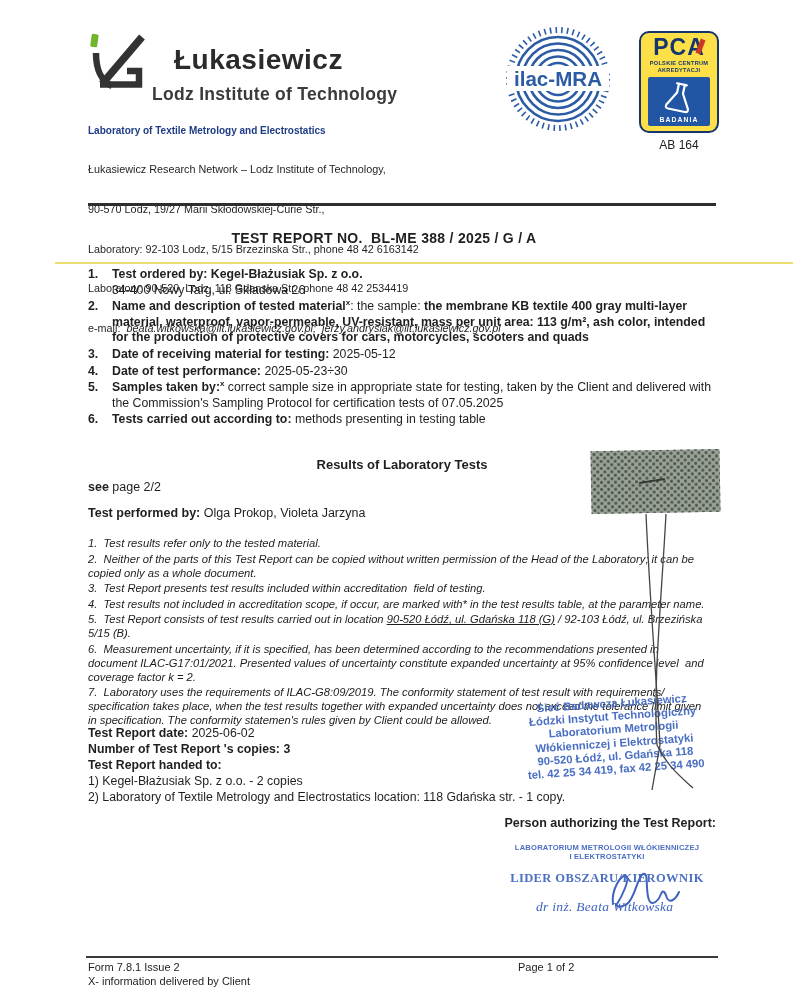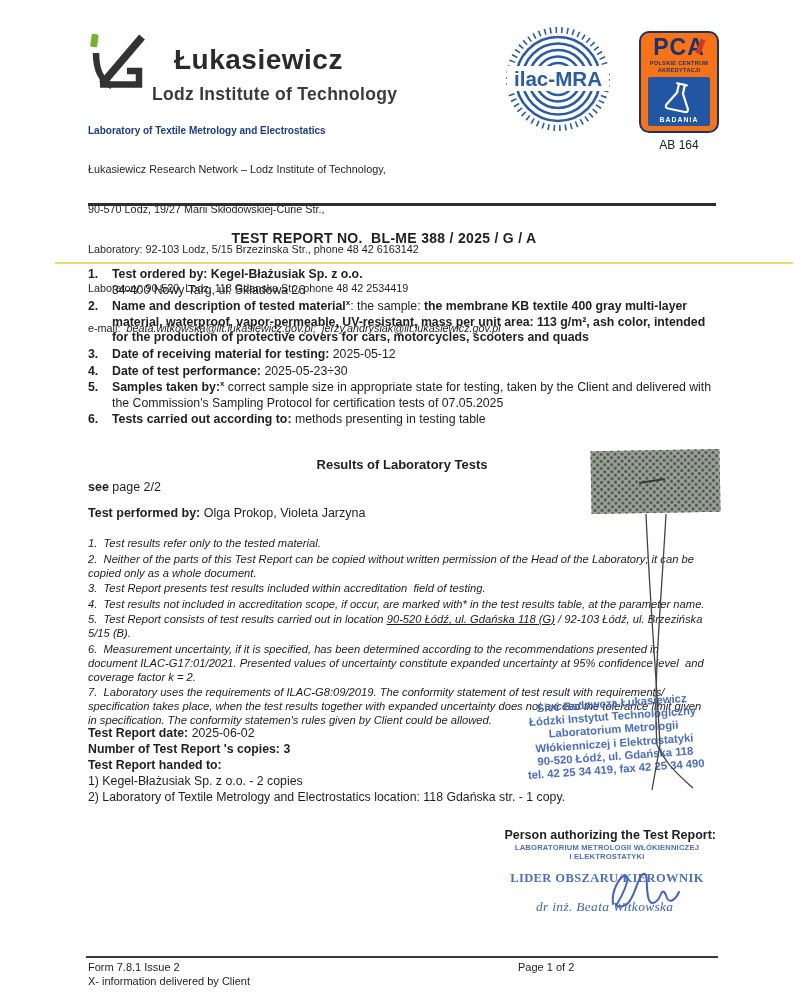--- a/index.html
+++ b/index.html
@@ -13,21 +13,21 @@
   
   .logo-mark{left:88px;top:33px;width:58px;height:64px;}
   .brand{left:150px;top:44px;font-size:28px;font-weight:700;color:#2b2b2b;letter-spacing:.5px;margin-left:24px;}
   .brand-sub{left:152px;top:84px;font-size:17.5px;color:#3a3a3a;letter-spacing:.3px;font-weight:bold;}
   .lab-name{left:88px;top:125px;font-size:10px;font-weight:bold;color:#1d3c85;}
   .addr{left:88px;top:137px;font-size:10.8px;line-height:13.2px;color:#1f1f1f;white-space:pre-wrap;}
   .email-val{font-style:italic;}
   
   .ilac{left:505px;top:26px;width:106px;height:106px;}
   .pca{left:639px;top:31px;width:80px;height:102px;border:2.5px solid #16356e;border-radius:10px;
-       background:#f97316;box-sizing:border-box;display:flex;flex-direction:column;align-items:center;padding:2px 0 5px;}
+       background:#fde047;box-sizing:border-box;display:flex;flex-direction:column;align-items:center;padding:2px 0 5px;}
   .pca-title{font-size:23px;font-weight:800;color:#16356e;letter-spacing:1px;line-height:24px;position:relative;}
   .pca-red{position:absolute;right:2px;top:4px;width:5px;height:15px;background:#cc3928;transform:rotate(21deg);}
   .pca-sub{font-size:5.6px;font-weight:700;color:#16356e;text-align:center;line-height:7px;letter-spacing:.3px;margin-top:1px;}
   .pca-blue{margin-top:3px;width:62px;flex:1;background:#2156a5;border-radius:2px;position:relative;
             display:flex;flex-direction:column;align-items:center;justify-content:center;}
   .badania{position:absolute;bottom:3px;width:100%;text-align:center;color:#fff;font-size:6.8px;font-weight:700;letter-spacing:1.1px;}
   .flask{transform:rotate(12deg);margin-bottom:8px;}
   .ab{left:639px;top:138px;width:80px;text-align:center;font-size:12px;color:#222;}
   
   .rule-top{left:88px;top:203px;width:628px;height:3px;background:#2e2e2e;}
@@ -52,21 +52,21 @@
   .performed{left:88px;top:506px;font-size:12.5px;}
   
   .notes{left:88px;top:536px;width:620px;font-size:11.2px;font-style:italic;line-height:14px;color:#1c1c1c;}
   .notes p{margin:0 0 1.5px 0;white-space:pre-wrap;}
   .ul{text-decoration:underline;}
   
   .stamp1{left:495px;top:697px;width:238px;transform:rotate(-4deg);text-align:center;
           color:#4a6fc3;font-size:11.3px;line-height:13.2px;font-weight:600;z-index:1;}
   .meta{left:88px;top:725px;font-size:12.3px;line-height:16px;}
   .meta div{white-space:pre-wrap;}
-  .authorizing{left:440px;top:816px;width:276px;text-align:right;font-size:12.5px;font-weight:bold;margin-top:12px;}
+  .authorizing{left:440px;top:816px;width:276px;text-align:right;font-size:12.5px;font-weight:bold;}
   .stamp2{left:498px;top:843px;width:218px;text-align:center;color:#4a6fc3;z-index:1;}
   .s2a{font-size:7.6px;font-weight:600;line-height:9px;letter-spacing:.2px;}
   .s2b{font-size:12.5px;font-family:"Liberation Serif", serif;font-weight:700;letter-spacing:.4px;margin-top:10px;}
   .signature{left:607px;top:868px;z-index:6;}
   .sig-name{left:536px;top:899px;font-size:13.5px;font-style:italic;font-family:"Liberation Serif", serif;color:#3f63be;letter-spacing:.3px;z-index:6;}
   
   .rule-bottom{left:86px;top:956px;width:632px;height:2px;background:#3a3a3a;}
   .foot-form{left:88px;top:961px;font-size:11px;}
   .foot-x{left:88px;top:975px;font-size:11px;}
   .foot-page{left:518px;top:961px;font-size:11px;}

